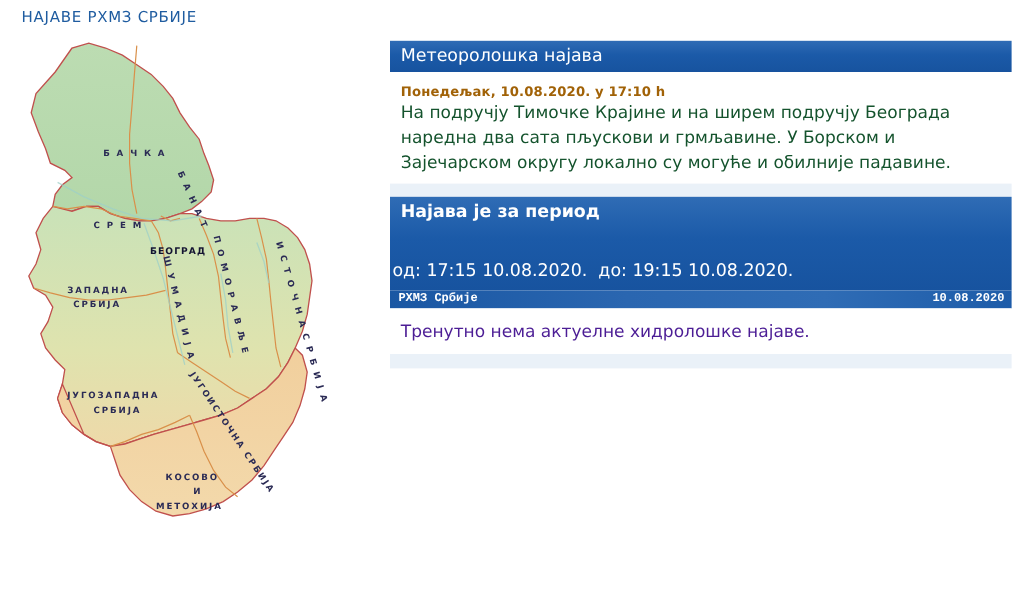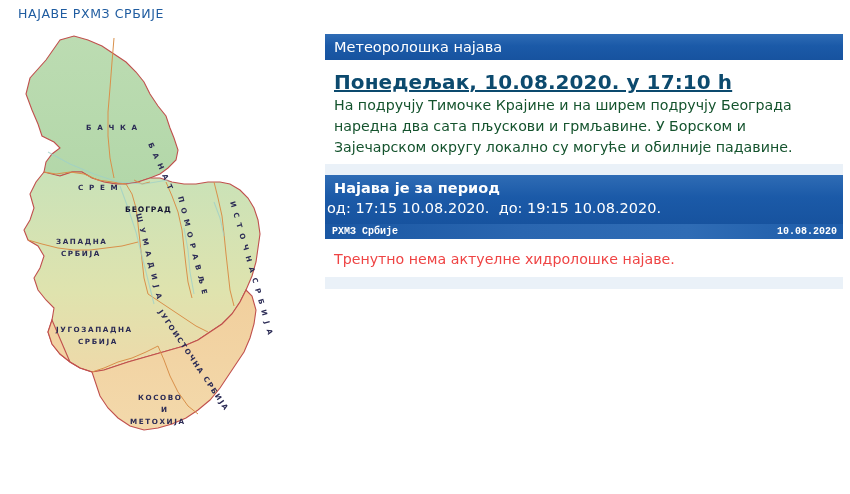--- a/index.html
+++ b/index.html
@@ -69,26 +69,25 @@
     line-height: 26px;
     padding-left: 9px;
     font-size: 14.5px;
   }
 
   .body-block {
     background: #ffffff;
     padding: 10px 2px 6px 9px;
   }
   .alert-date {
-    font-size: 20px;
-    font-weight: bold;
-    color: #0c4a6e;
+    font-size: 11px;
+    font-weight: bold;
+    color: #a16207;
     margin-bottom: 1px;
     letter-spacing: 0.1px;
-    text-decoration: underline;
   }
   .alert-text {
     font-size: 14.2px;
     line-height: 21px;
     color: #14532d;
   }
 
   .spacer-strip {
     height: 11px;
     background: #eaf1f8;
@@ -102,20 +101,21 @@
     font-size: 14.5px;
     padding-left: 9px;
     line-height: 20px;
     font-weight: bold;
   }
   .period-range {
     font-size: 14.5px;
     padding-left: 2px;
     line-height: 21px;
     white-space: pre;
+    margin-top: 29px;
   }
 
   .source-bar {
     height: 15px;
     line-height: 15px;
     background: linear-gradient(to right, #1a57a3 0%, #2a66b0 38%, #2f6cb5 70%, #1d5ca9 100%);
     color: #ffffff;
     font-size: 10px;
     font-weight: bold;
     display: flex;
@@ -124,21 +124,21 @@
     padding: 0 6px 0 7px;
     font-family: Liberation Mono, monospace;
   }
 
   .hydro-block {
     background: #ffffff;
     padding: 11px 0 8px 9px;
   }
   .hydro-text {
     font-size: 14.2px;
-    color: #ef4444;
+    color: #4c1d95;
     line-height: 19px;
   }
   .bottom-strip {
     height: 12px;
     background: #eaf1f8;
   }
 </style>
 </head>
 <body>
 

